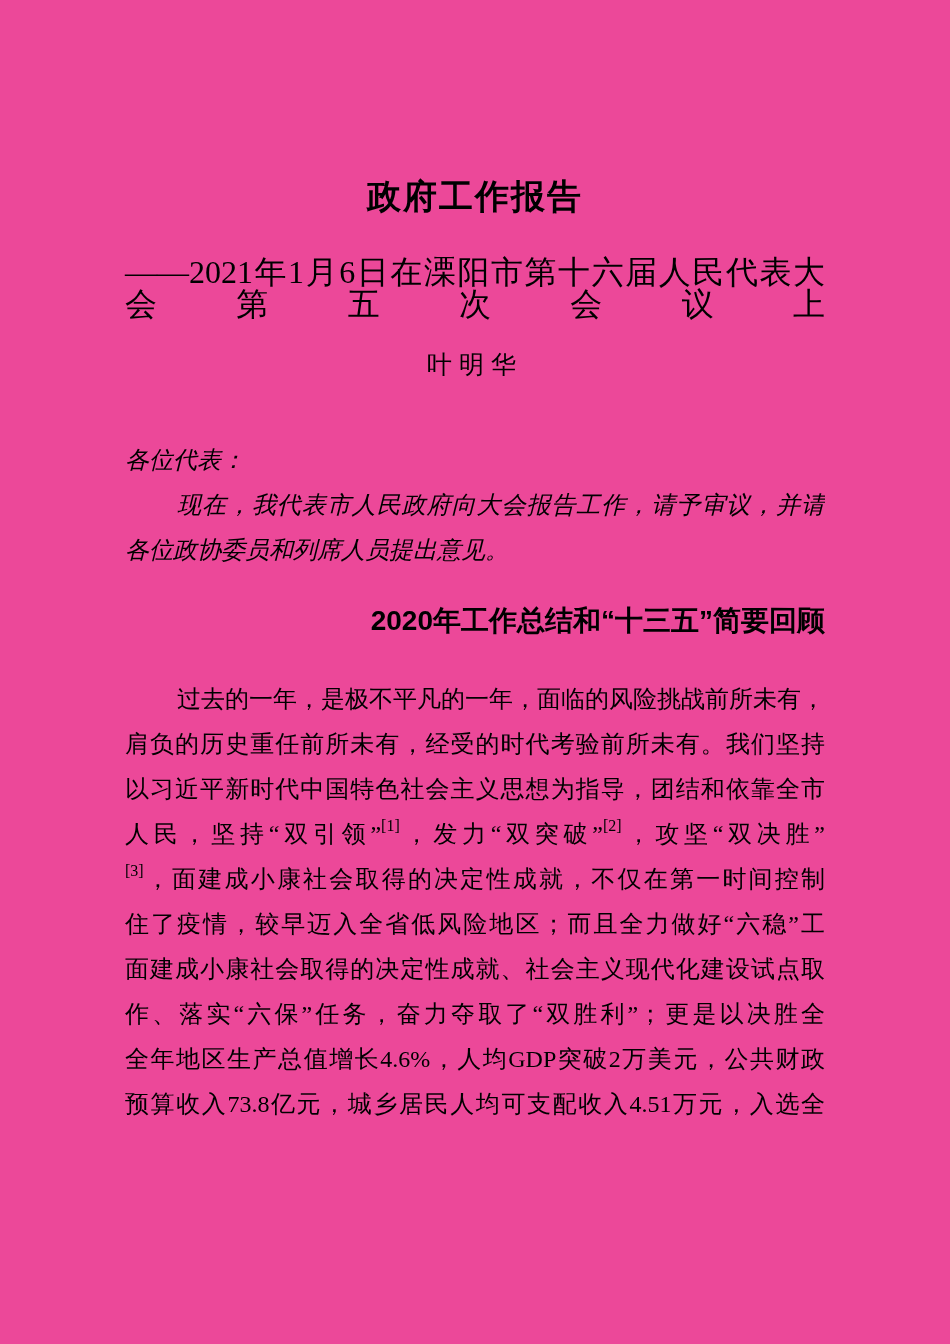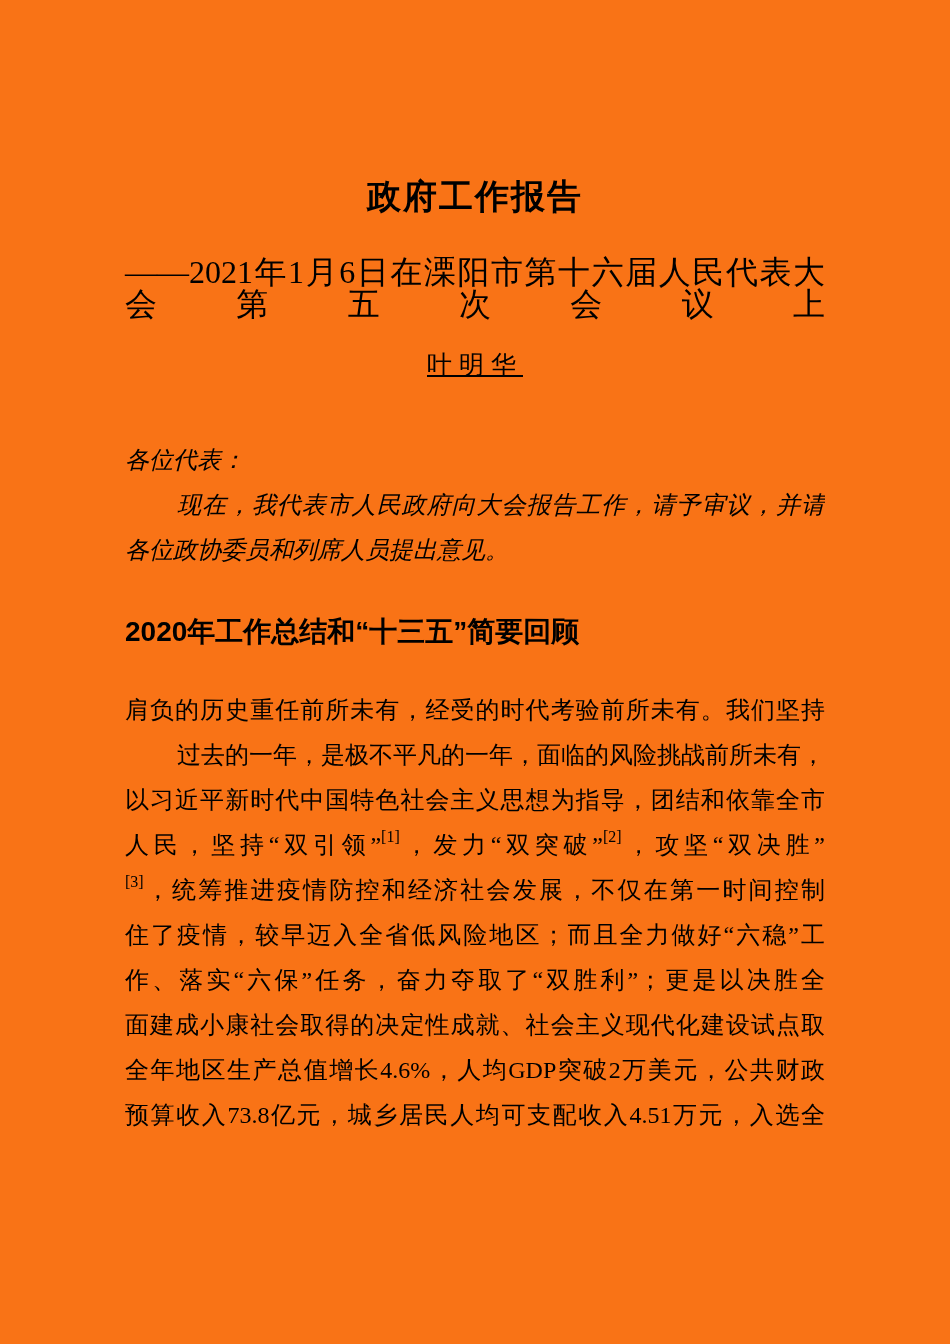--- a/index.html
+++ b/index.html
@@ -5,21 +5,21 @@
   html, body {
     margin: 0;
     padding: 0;
     background: #ffffff;
   }
   .page {
     position: relative;
     width: 950px;
     height: 1344px;
     margin: 0 auto;
-    background: #f97316;
+    background: #ec4899;
     color: #000000;
     overflow: hidden;
     font-family: "Liberation Serif", "DejaVu Serif", serif;
   }
   .content {
     width: 700px;
     margin: 0 auto;
     padding-top: 178px;
   }
   .doc-title {
@@ -36,21 +36,20 @@
     line-height: 32px;
     text-align: justify;
     text-align-last: justify;
   }
   .doc-author {
     margin-top: 30px;
     font-size: 25px;
     line-height: 30px;
     text-align: center;
     letter-spacing: 7px;
-    text-decoration: underline;
   }
   .bodytext {
     font-size: 24px;
     line-height: 45px;
   }
   .salutation-block {
     margin-top: 58px;
     font-style: italic;
   }
   .line {
@@ -59,26 +58,26 @@
     overflow: hidden;
   }
   .line.nojust {
     text-align: left;
     text-align-last: left;
   }
   .line.indent {
     text-indent: 52px;
   }
   .section-heading {
-    margin: 39px 0 0 0;
+    margin: 28px 0 0 0;
     font-family: "Liberation Sans", "DejaVu Sans", sans-serif;
     font-size: 28px;
     line-height: 40px;
     font-weight: bold;
-    text-align: left;
+    text-align: right;
   }
   .body-paragraph {
     margin-top: 36px;
   }
   sup.fnref {
     font-size: 16px;
     line-height: 0;
     vertical-align: 11px;
   }
 </style>
@@ -98,26 +97,26 @@
       <div class="line nojust">各位代表：</div>
       <div>
           <div class="line indent"><span>现在，我代表市人民政府向大会报告工作，请予审议，并请</span></div>
           <div class="line nojust"><span>各位政协委员和列席人员提出意见。</span></div>
         </div>
     </div>
 
     <h2 class="section-heading">2020年工作总结和“十三五”简要回顾</h2>
 
     <div class="bodytext body-paragraph">
+        <div class="line indent"><span>过去的一年，是极不平凡的一年，面临的风险挑战前所未有，</span></div>
         <div class="line"><span>肩负的历史重任前所未有，经受的时代考验前所未有。我们坚持</span></div>
-        <div class="line indent"><span>过去的一年，是极不平凡的一年，面临的风险挑战前所未有，</span></div>
         <div class="line"><span>以习近平新时代中国特色社会主义思想为指导，团结和依靠全市</span></div>
         <div class="line"><span>人民，坚持“双引领”</span><sup class="fnref">[1]</sup><span>，发力“双突破”</span><sup class="fnref">[2]</sup><span>，攻坚“双决胜”</span></div>
-        <div class="line"><sup class="fnref">[3]</sup><span>，统筹推进疫情防控和经济社会发展，不仅在第一时间控制</span></div>
+        <div class="line"><sup class="fnref">[3]</sup><span>，面建成小康社会取得的决定性成就，不仅在第一时间控制</span></div>
         <div class="line"><span>住了疫情，较早迈入全省低风险地区；而且全力做好“六稳”工</span></div>
+        <div class="line"><span>面建成小康社会取得的决定性成就、社会主义现代化建设试点取</span></div>
         <div class="line"><span>作、落实“六保”任务，奋力夺取了“双胜利”；更是以决胜全</span></div>
-        <div class="line"><span>面建成小康社会取得的决定性成就、社会主义现代化建设试点取</span></div>
         <div class="line"><span>全年地区生产总值增长4.6%，人均GDP突破2万美元，公共财政</span></div>
         <div class="line"><span>预算收入73.8亿元，城乡居民人均可支配收入4.51万元，入选全</span></div>
       </div>
 
   </div>
 </div>
 
 </body></html>

